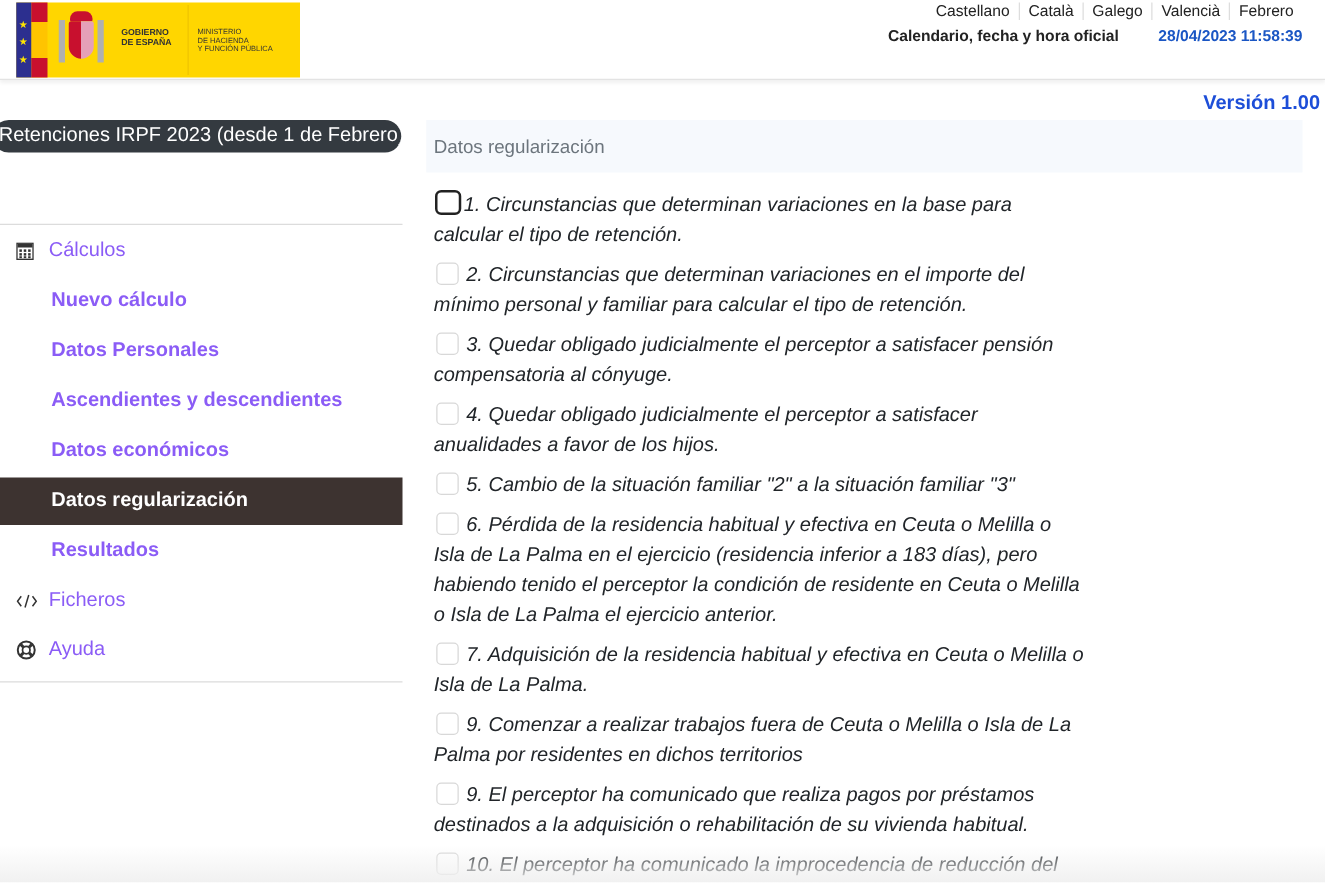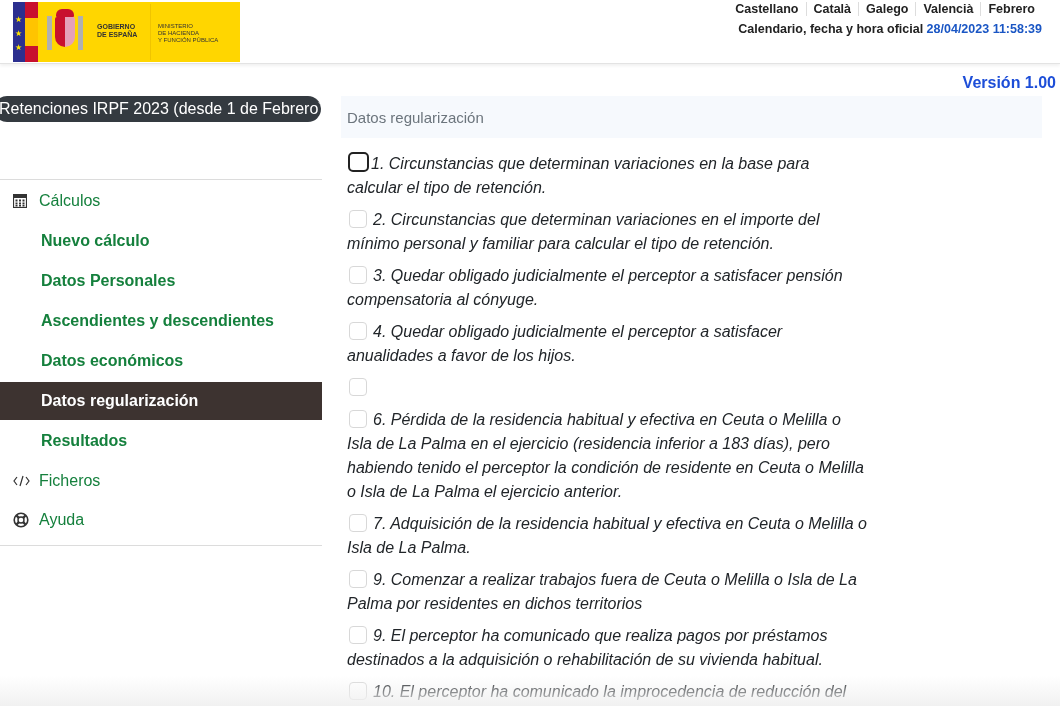--- a/index.html
+++ b/index.html
@@ -17,32 +17,32 @@
   .logo .shield .crown { position: absolute; left: 18px; top: 7px; width: 18px; height: 8px; background: #c8102e; border-radius: 6px 6px 1px 1px; }
   .logo .shield .col1, .logo .shield .col2 { position: absolute; top: 14px; width: 5px; height: 34px; background: #b0b0b0; }
   .logo .shield .col1 { left: 9px; } .logo .shield .col2 { left: 40px; }
   .logo .shield .arms { position: absolute; left: 17px; top: 15px; width: 20px; height: 30px; border-radius: 2px 2px 10px 10px;
                         background: linear-gradient(90deg, #c8102e 0 50%, #e5a0b8 50% 100%); }
   .logo .gob { position: absolute; left: 84px; top: 21px; font-size: 7px; line-height: 8px; color: #333; font-weight: bold; }
   .logo .divider { position: absolute; left: 137px; top: 2px; width: 1px; height: 56px; background: #f0c400; }
   .logo .min { position: absolute; left: 145px; top: 21px; font-size: 6px; line-height: 7px; color: #333; }
 
   .langs { position: absolute; right: 18px; top: 2px; display: flex; font-size: 12.5px; color: #222; }
-  .langs a { padding: 0 7px; border-left: 1px solid #ddd; color: #222; text-decoration: none; line-height: 14px; font-weight: bold; }
+  .langs a { padding: 0 7px; border-left: 1px solid #ddd; color: #222; text-decoration: none; line-height: 14px; }
   .langs a:first-child { border-left: none; }
   .cal { position: absolute; right: 18px; top: 22px; font-size: 12.5px; font-weight: bold; color: #222; }
-  .cal .dt { color: #1a56c4; }
+  .cal .dt { color: #1a56c4; margin-left: 28px; }
 
   .version { position: absolute; right: 4px; top: 74px; font-size: 16px; font-weight: bold; color: #1d4ed8; }
 
   
   .app-pill { position: absolute; left: -6px; top: 96px; width: 327px; height: 26px; background: #343a40;
               color: #fff; border-radius: 13px; font-size: 16px; line-height: 26px; padding-left: 5px; white-space: nowrap; overflow: hidden; }
   .sidebar { position: absolute; left: 0; top: 179px; width: 322px; border-top: 1px solid #dcdcdc; border-bottom: 1px solid #dcdcdc; padding-top: 1px; padding-bottom: 6px; }
-  .nav-item { display: flex; align-items: center; height: 40px; font-size: 16px; color: #15803d; cursor: pointer; }
+  .nav-item { display: flex; align-items: center; height: 40px; font-size: 16px; color: #8b5cf6; cursor: pointer; }
   .nav-item.top { padding-left: 13px; }
   .nav-item.sub { padding-left: 41px; font-weight: bold; }
   .nav-item.active { background: #3d3330; color: #fff; height: 38px; margin: 1px 0; }
   .nav-item .ico { width: 26px; display: inline-flex; align-items: center; }
   .nav-item.top .lbl { margin-left: 0; }
 
   
   .card-head { position: absolute; left: 341px; top: 96px; width: 701px; height: 42px; background: #f6f9fd;
                font-size: 15px; color: #6c757d; line-height: 44px; padding-left: 6px; }
   .items { position: absolute; left: 347px; top: 152px; width: 520px; }
@@ -153,21 +153,21 @@
   </div>
 </div>
 
 <div class="card-head">Datos regularización</div>
 
 <div class="items">
   <div class="item"><span class="cb focus"></span><span>1. Circunstancias que determinan variaciones en la base para calcular el tipo de retención.</span></div>
   <div class="item"><span class="cb"></span><span>2. Circunstancias que determinan variaciones en el importe del mínimo personal y familiar para calcular el tipo de retención.</span></div>
   <div class="item"><span class="cb"></span><span>3. Quedar obligado judicialmente el perceptor a satisfacer pensión compensatoria al cónyuge.</span></div>
   <div class="item"><span class="cb"></span><span>4. Quedar obligado judicialmente el perceptor a satisfacer anualidades a favor de los hijos.</span></div>
-  <div class="item"><span class="cb"></span></div>
+  <div class="item"><span class="cb"></span><span>5. Cambio de la situación familiar "2" a la situación familiar "3"</span></div>
   <div class="item"><span class="cb"></span><span>6. Pérdida de la residencia habitual y efectiva en Ceuta o Melilla o Isla de La Palma en el ejercicio (residencia inferior a 183 días), pero habiendo tenido el perceptor la condición de residente en Ceuta o Melilla o Isla de La Palma el ejercicio anterior.</span></div>
   <div class="item"><span class="cb"></span><span>7. Adquisición de la residencia habitual y efectiva en Ceuta o Melilla o Isla de La Palma.</span></div>
   <div class="item"><span class="cb"></span><span>9. Comenzar a realizar trabajos fuera de Ceuta o Melilla o Isla de La Palma por residentes en dichos territorios</span></div>
   <div class="item"><span class="cb"></span><span>9. El perceptor ha comunicado que realiza pagos por préstamos destinados a la adquisición o rehabilitación de su vivienda habitual.</span></div>
   <div class="item"><span class="cb"></span><span>10. El perceptor ha comunicado la improcedencia de reducción del</span></div>
 </div>
 
 <div class="fade"></div>
 
 </body></html>

